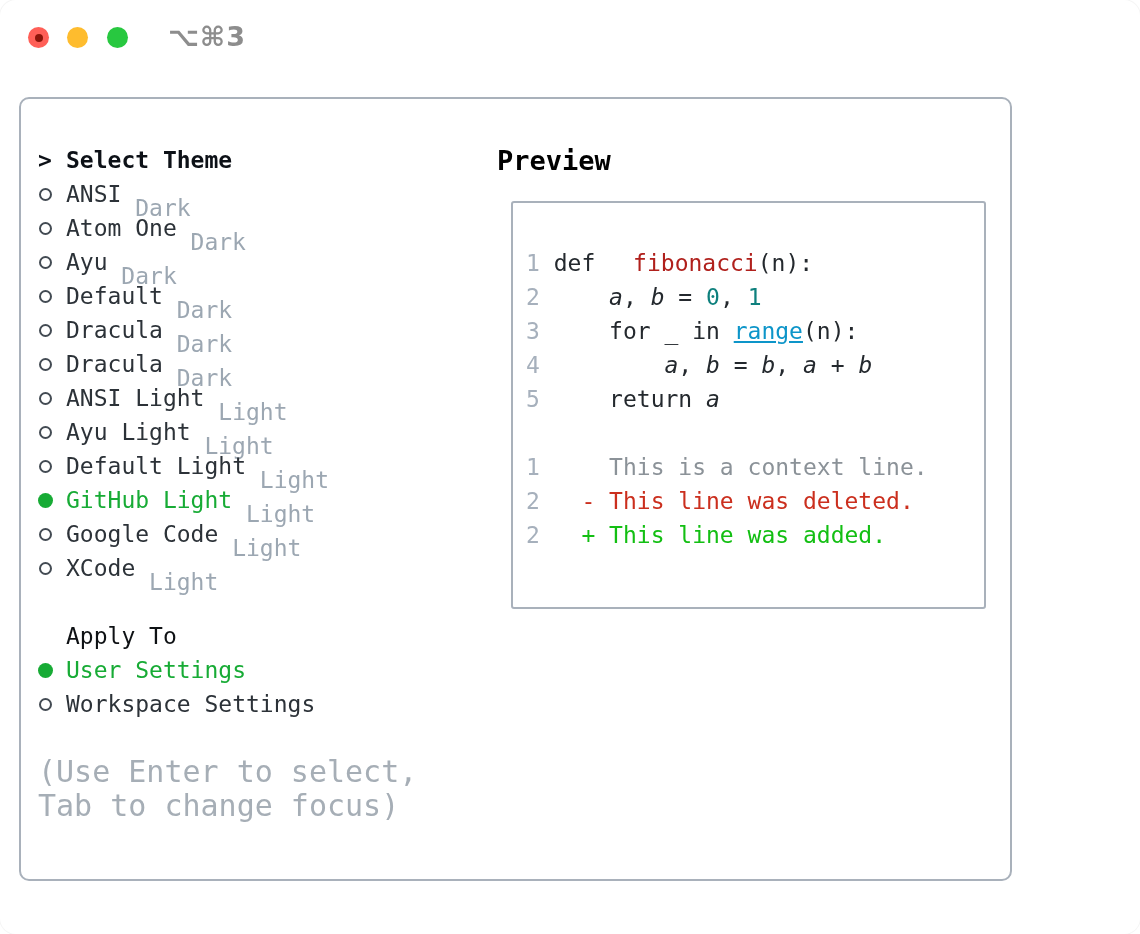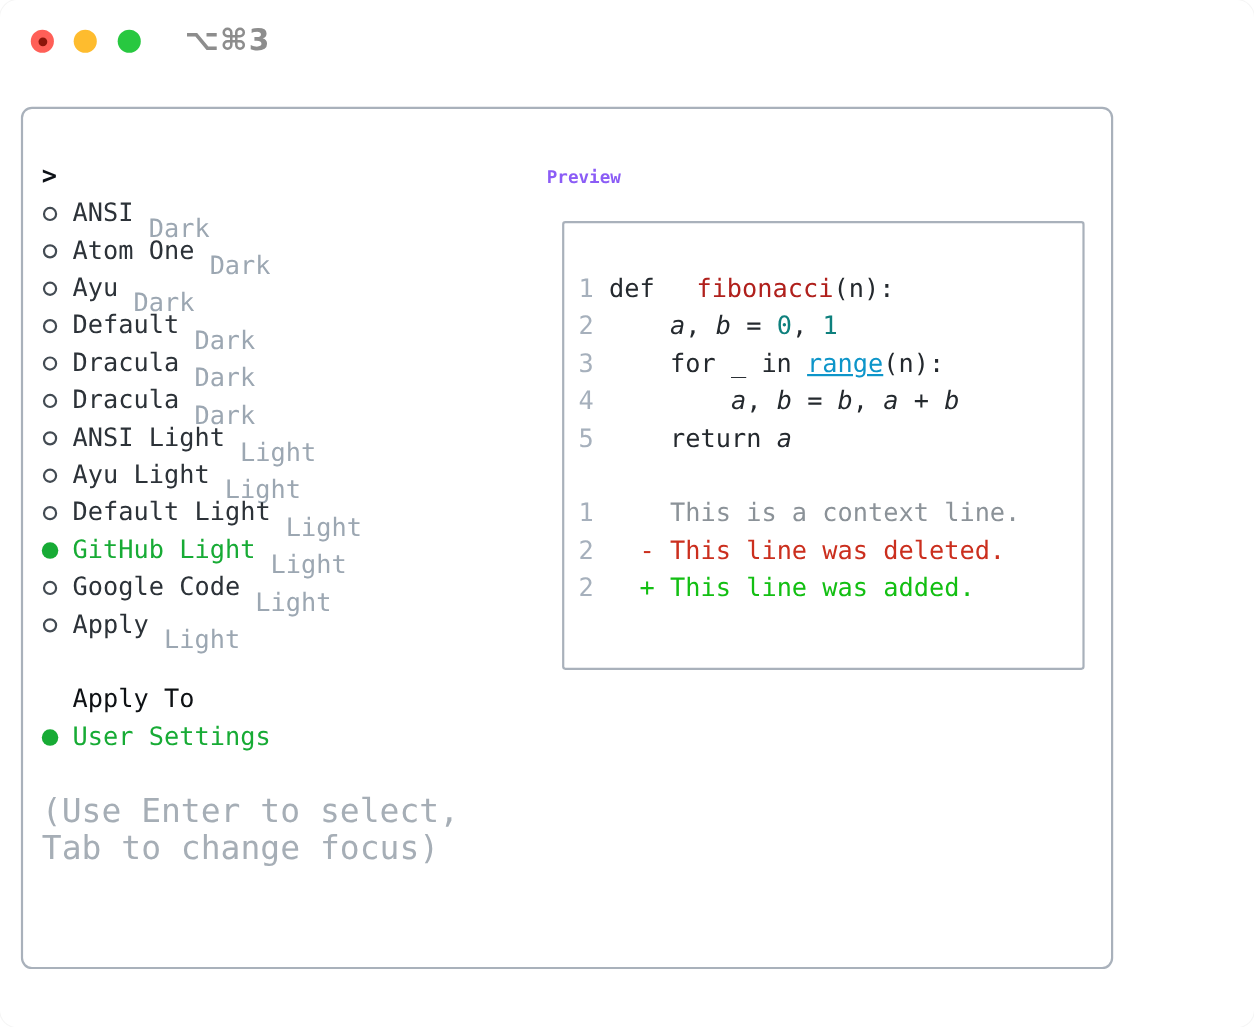--- a/index.html
+++ b/index.html
@@ -46,21 +46,21 @@
   .opt-tag{color:var(--c-muted,#9ca7b2);margin-left:13.8px;margin-top:28px;}
   .subheading{color:#0e1114;}
   .spacer{height:34px;}
   .hint{
     width:406px;color:var(--c-hint,#a6aeb6);line-height:34px;font-size:30px;
     white-space:normal;word-break:normal;
   }
   
   .preview-label{
     position:absolute;left:476px;top:44px;height:34px;display:flex;align-items:center;
-    font-size:16px;font-weight:bold;color:#8b5cf6;text-align:center;
+    font-size:27px;font-weight:bold;color:#000000;text-align:center;
   }
   .preview-box{
     position:absolute;left:490px;top:102px;width:475px;height:408px;
     border:2px solid var(--c-border,#a9b1bb);border-radius:3px;background:#ffffff;
   }
   .codepane{position:absolute;left:13px;top:43px;font-size:23px;}
   .pre-line{height:34px;display:flex;align-items:center;white-space:pre;}
   .lnum{color:var(--c-linenum,#a6b0bc);}
   .s-plain{color:var(--c-text,#24292e);}
   .s-func{color:var(--c-func,#b0201c);margin-left:24px;}
@@ -81,46 +81,48 @@
     <span class="tl tl-min"></span>
     <span class="tl tl-zoom"></span>
     <span class="win-title">⌥⌘3</span>
   </div>
 
   <div class="panel">
 
     <div class="left-col">
       <div class="row">
         <span class="icon-cell"><span class="prompt">&gt;</span></span>
+        <span class="heading">Select Theme</span>
       </div>
 
       <div id="theme-list">
           <div class="row"><span class="icon-cell"><span class="radio"></span></span><span class="opt-name">ANSI</span><span class="opt-tag">Dark</span></div>
           <div class="row"><span class="icon-cell"><span class="radio"></span></span><span class="opt-name">Atom One</span><span class="opt-tag">Dark</span></div>
           <div class="row"><span class="icon-cell"><span class="radio"></span></span><span class="opt-name">Ayu</span><span class="opt-tag">Dark</span></div>
           <div class="row"><span class="icon-cell"><span class="radio"></span></span><span class="opt-name">Default</span><span class="opt-tag">Dark</span></div>
           <div class="row"><span class="icon-cell"><span class="radio"></span></span><span class="opt-name">Dracula</span><span class="opt-tag">Dark</span></div>
           <div class="row"><span class="icon-cell"><span class="radio"></span></span><span class="opt-name">Dracula</span><span class="opt-tag">Dark</span></div>
           <div class="row"><span class="icon-cell"><span class="radio"></span></span><span class="opt-name">ANSI Light</span><span class="opt-tag">Light</span></div>
           <div class="row"><span class="icon-cell"><span class="radio"></span></span><span class="opt-name">Ayu Light</span><span class="opt-tag">Light</span></div>
           <div class="row"><span class="icon-cell"><span class="radio"></span></span><span class="opt-name">Default Light</span><span class="opt-tag">Light</span></div>
           <div class="row selected"><span class="icon-cell"><span class="radio sel"></span></span><span class="opt-name">GitHub Light</span><span class="opt-tag">Light</span></div>
           <div class="row"><span class="icon-cell"><span class="radio"></span></span><span class="opt-name">Google Code</span><span class="opt-tag">Light</span></div>
-          <div class="row"><span class="icon-cell"><span class="radio"></span></span><span class="opt-name">Apply</span><span class="opt-tag">Light</span></div>
+          <div class="row"><span class="icon-cell"><span class="radio"></span></span><span class="opt-name">XCode</span><span class="opt-tag">Light</span></div>
         </div>
 
       <div class="spacer"></div>
 
       <div class="row">
         <span class="icon-cell"></span>
         <span class="subheading">Apply To</span>
       </div>
 
       <div id="apply-list">
           <div class="row selected"><span class="icon-cell"><span class="radio sel"></span></span><span class="opt-name">User Settings</span></div>
+          <div class="row"><span class="icon-cell"><span class="radio"></span></span><span class="opt-name">Workspace Settings</span></div>
         </div>
 
       <div class="spacer"></div>
 
       <div class="hint">(Use Enter to select, Tab to change focus)</div>
     </div>
 
     <div class="preview-label">Preview</div>
 
     <div class="preview-box">

